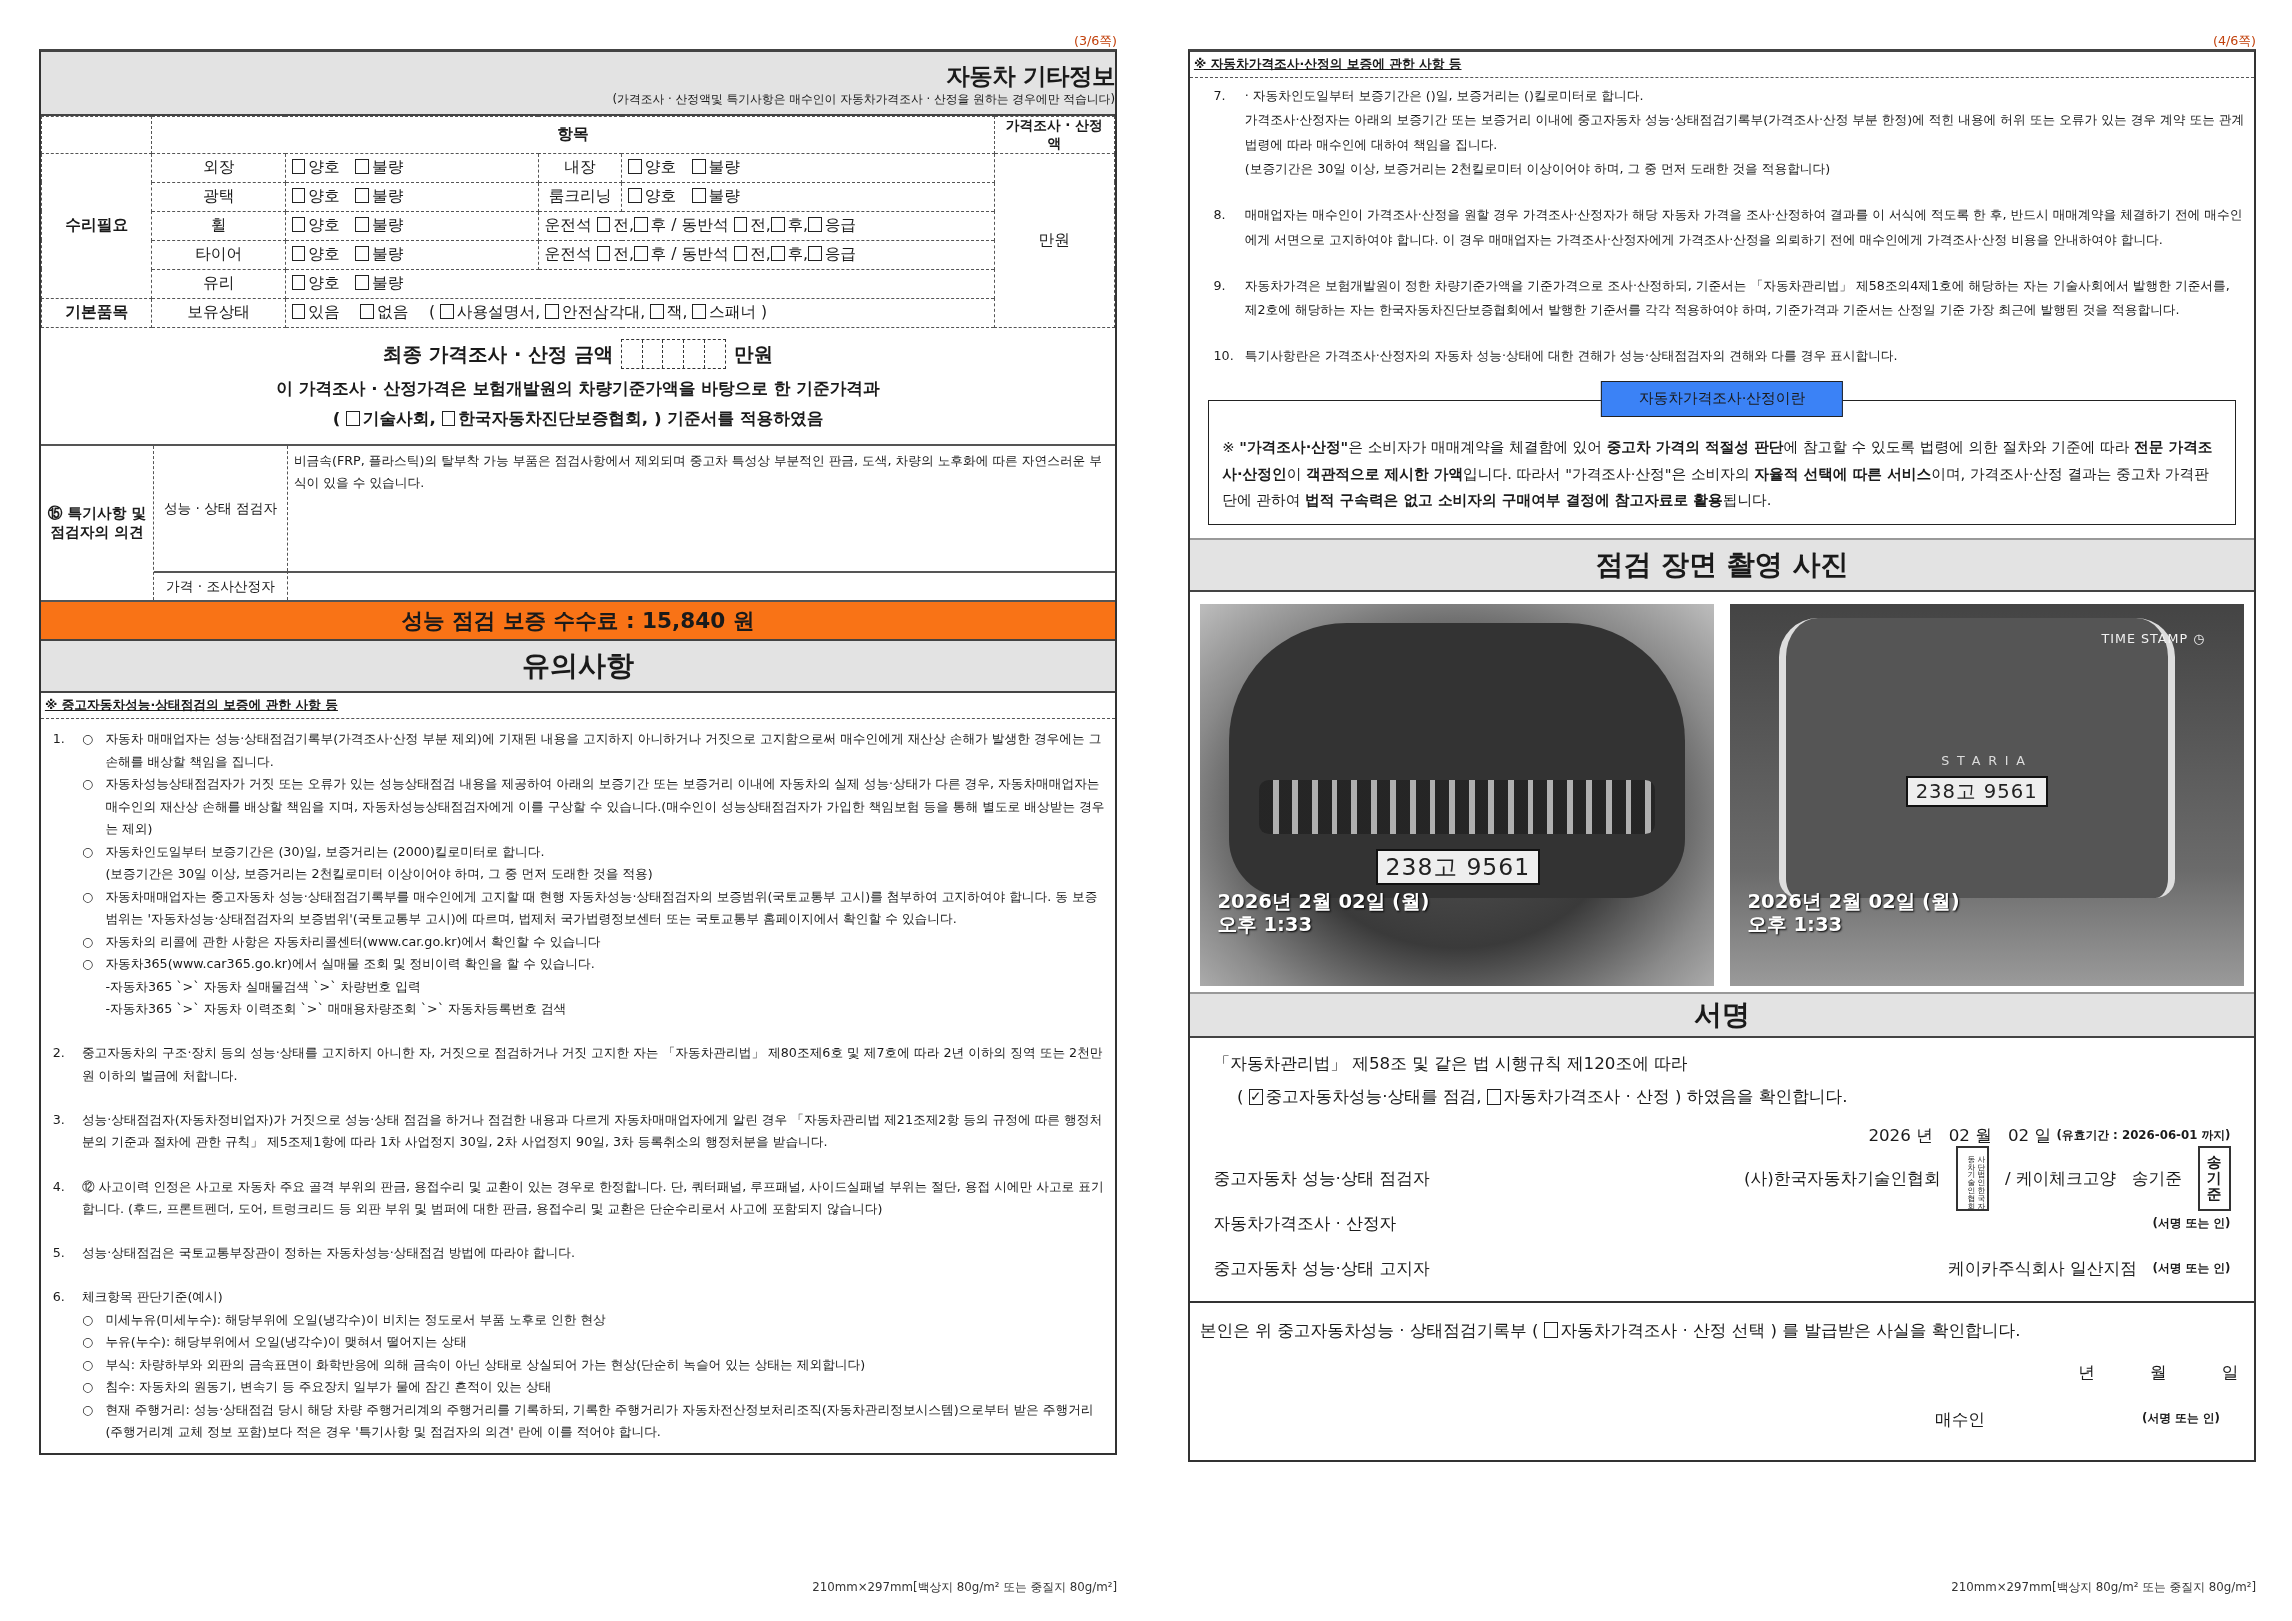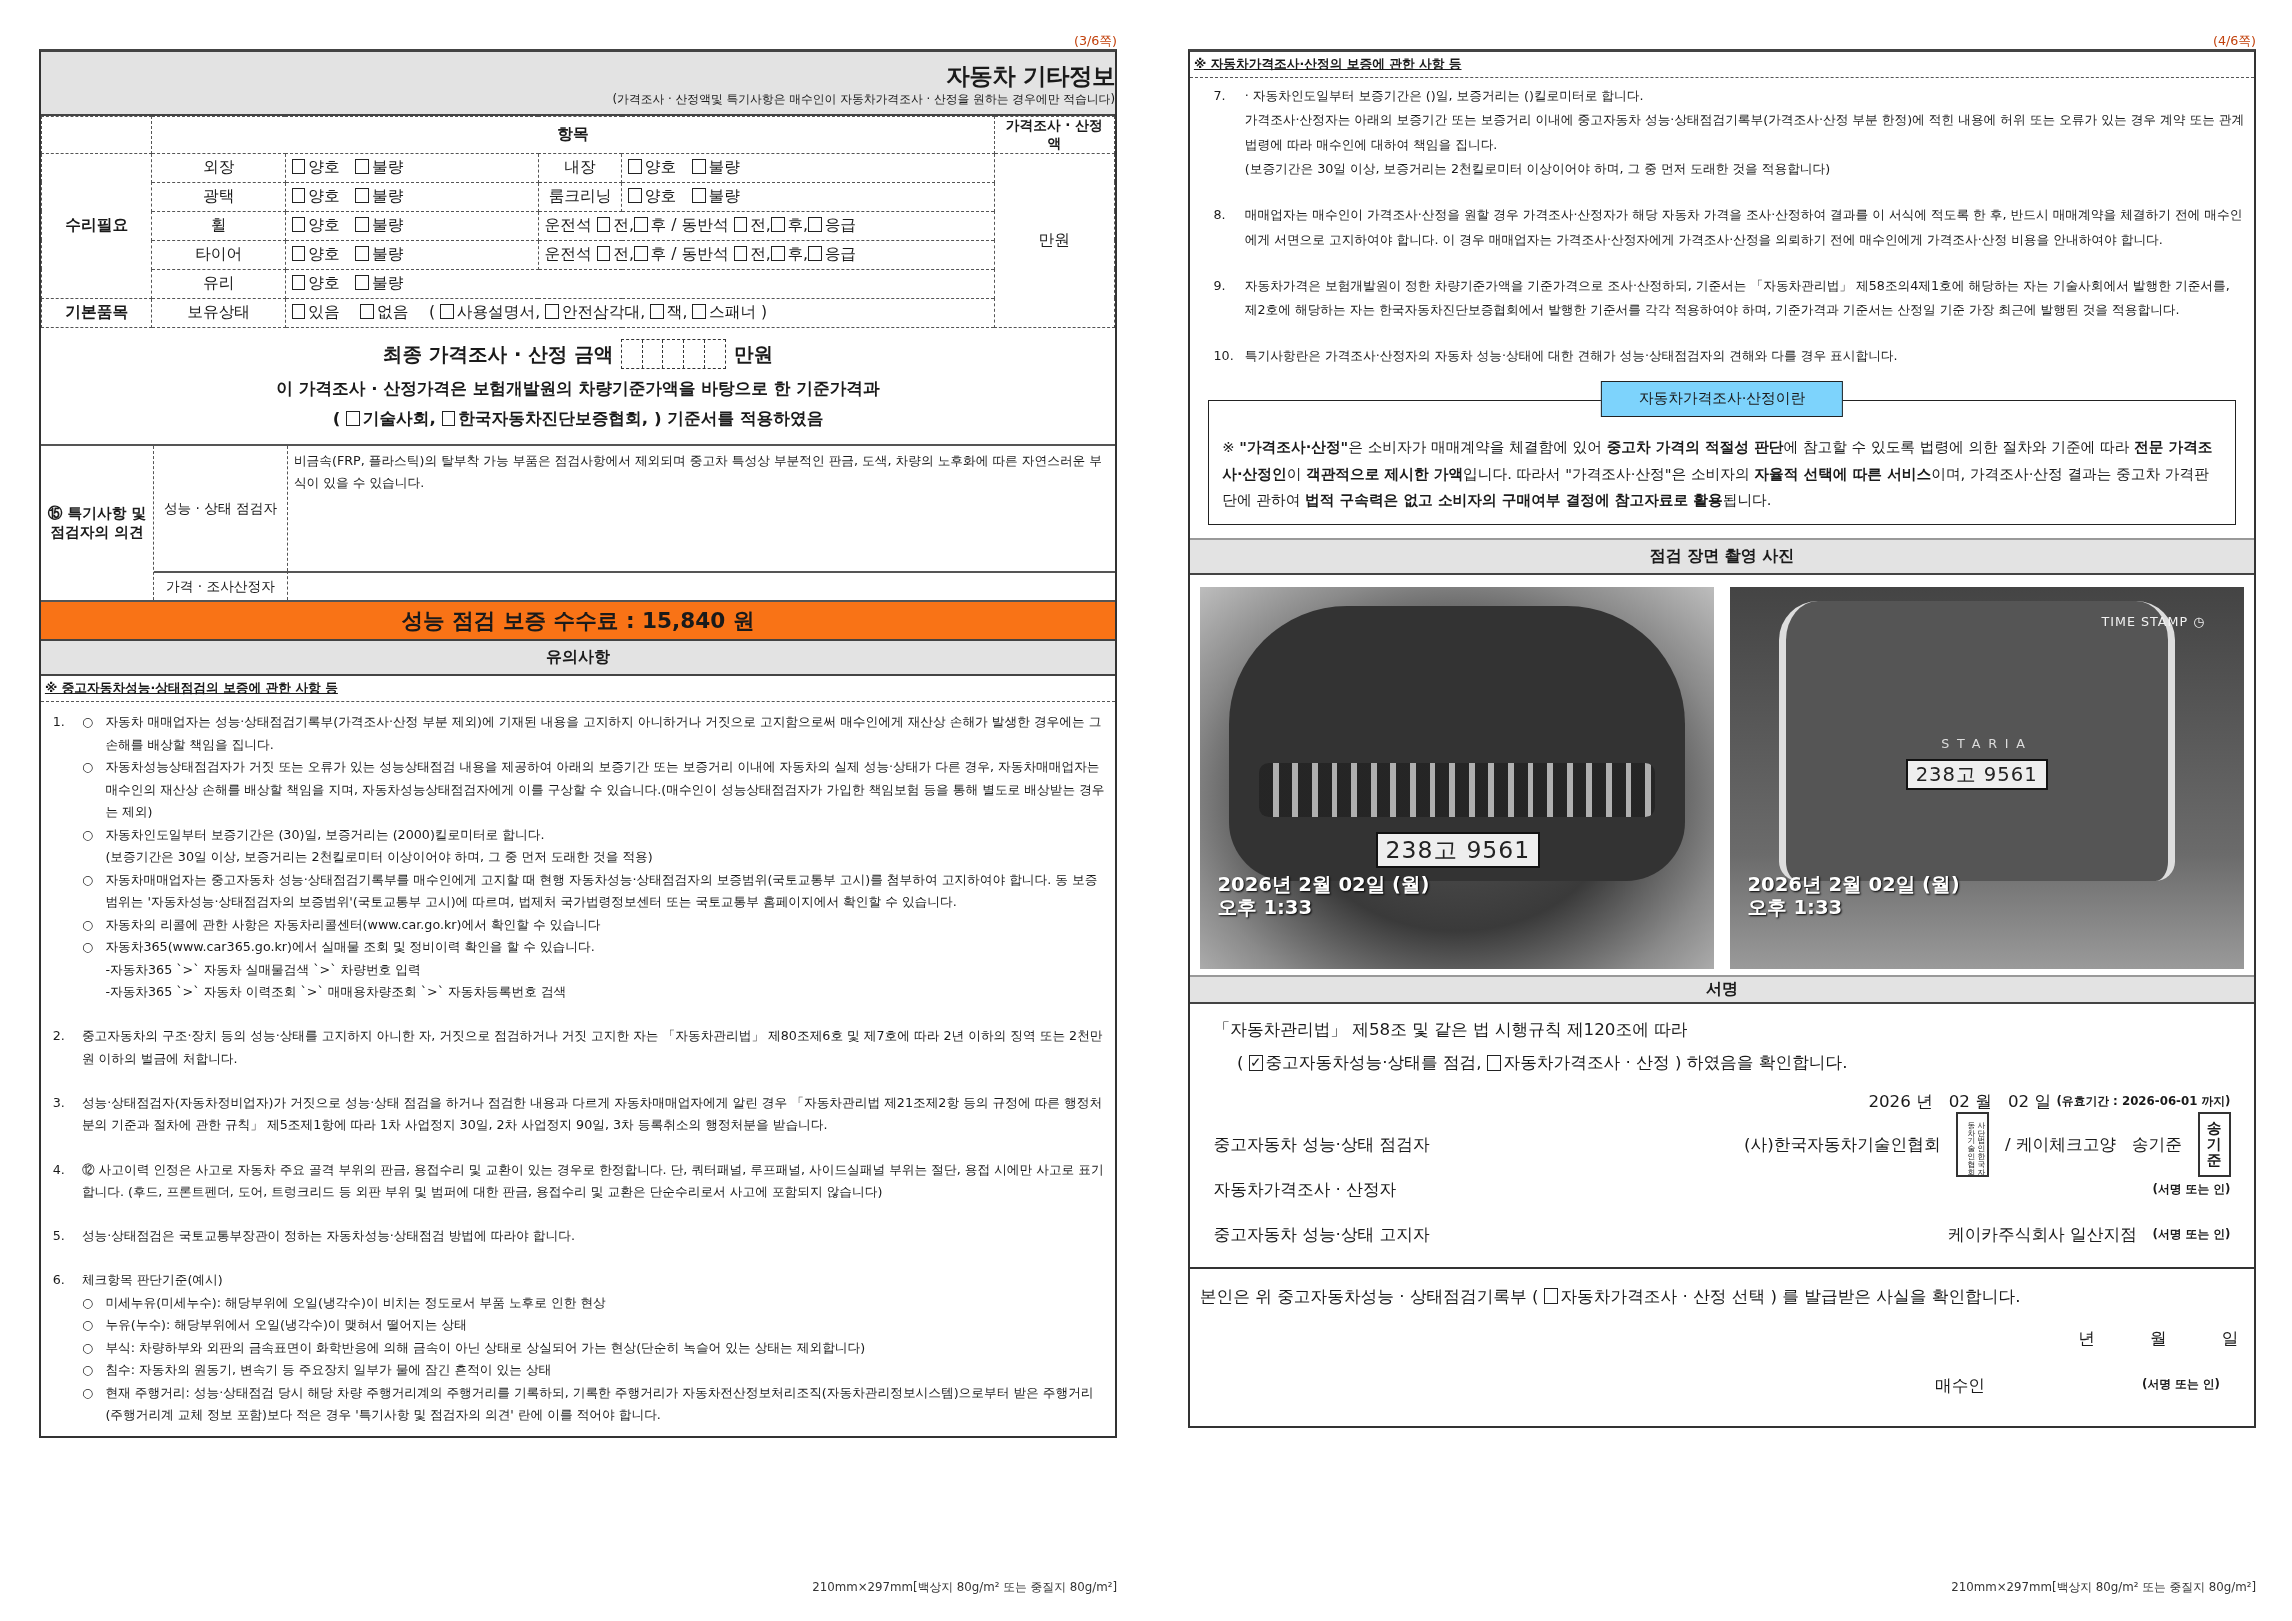--- a/index.html
+++ b/index.html
@@ -34,37 +34,37 @@
 
   .notes-table { display: grid; grid-template-columns: 113px 134px 1fr; font-size: 13.7px; border-bottom: 2px solid #555; }
   .notes-table > div { border-right: 1px dashed #555; }
   .notes-table .label1 { grid-row: 1 / span 2; display: flex; flex-direction: column; justify-content: center; align-items: center; font-weight: bold; font-size: 14.7px; text-align: center; }
   .notes-table .rowlabel { display: flex; align-items: center; justify-content: center; font-size: 13.7px; }
   .notes-table .content { border-right: none; padding: 3.9px 5.9px; line-height: 21.6px; font-size: 12.7px; }
   .notes-table .r1 { height: 125px; }
   .notes-table .r2 { height: 29px; border-top: 2px solid #555; }
 
   .fee-band { background: #f97316; text-align: center; font-size: 21.6px; font-weight: bold; padding: 3.9px 0; border-bottom: 2.9px double #444; }
-  .sec-band { background: #e3e3e3; text-align: center; font-size: 16px; font-weight: bold; padding: 5.9px 0; border-bottom: 2px solid #444; }
+  .sec-band { background: #e3e3e3; text-align: center; font-size: 28px; font-weight: bold; padding: 5.9px 0; border-bottom: 2px solid #444; }
 
   .sec-head { font-size: 12.7px; font-weight: bold; text-decoration: underline; padding: 3.9px 3.9px; border-bottom: 1px dashed #555; }
   .notes { padding: 3.9px 5.9px 9.8px; font-size: 12.7px; line-height: 22.5px; }
   .item { display: flex; margin-top: 5.9px; }
   .item .num { width: 35px; flex: none; padding-left: 5.9px; }
   .item .body { flex: 1; }
   .bullet { display: flex; }
   .bullet .mark { width: 23.5px; flex: none; }
   .sub-line { padding-left: 23.5px; }
   .gap { height: 15.7px; }
 
   
   .r-notes { padding: 0 7.8px 7.8px; font-size: 12.7px; line-height: 24.5px; }
   .r-notes .item .num { width: 47px; padding-left: 15.7px; }
   .box-wrap { position: relative; margin: 23.5px 17.6px 13.7px 17.6px; }
-  .box-title { position: absolute; left: 50%; transform: translateX(-50%); top: -19.6px; background: #7dd3fc; border: 1.5px solid #222; padding: 7.8px 37px; font-size: 14.7px; }
+  .box-title { position: absolute; left: 50%; transform: translateX(-50%); top: -19.6px; background: #3b82f6; border: 1.5px solid #222; padding: 7.8px 37px; font-size: 14.7px; }
   .box { border: 1.5px solid #222; padding: 33px 13.7px 9.8px 13.7px; font-size: 14.7px; line-height: 26.5px; }
   .box b { font-weight: bold; }
 
   .photos { display: flex; gap: 15.7px; padding: 11.8px 9.8px 5.9px 9.8px; }
   .photo { position: relative; width: 525px; height: 382px; overflow: hidden; }
   .photo.front { background: radial-gradient(ellipse at 50% 55%, #555 0%, #3a3a3a 45%, #8a8a8a 75%, #bdbdbd 100%); }
   .photo.rear { background: linear-gradient(180deg, #444 0%, #5a5a5a 40%, #6b6b6b 70%, #9a9a9a 100%); }
   .car-body { position: absolute; border-radius: 59px 59px 29px 29px; }
   .photo.front .car-body { left: 29px; right: 29px; top: 19.6px; bottom: 88px; background: #333; border-radius: 118px 118px 59px 59px; }
   .photo.front .grille { position: absolute; left: 59px; right: 59px; top: 176px; height: 54px; background: repeating-linear-gradient(90deg, #222 0 13.7px, #cfcfcf 13.7px 19.6px); opacity: .8; border-radius: 9.8px; }

